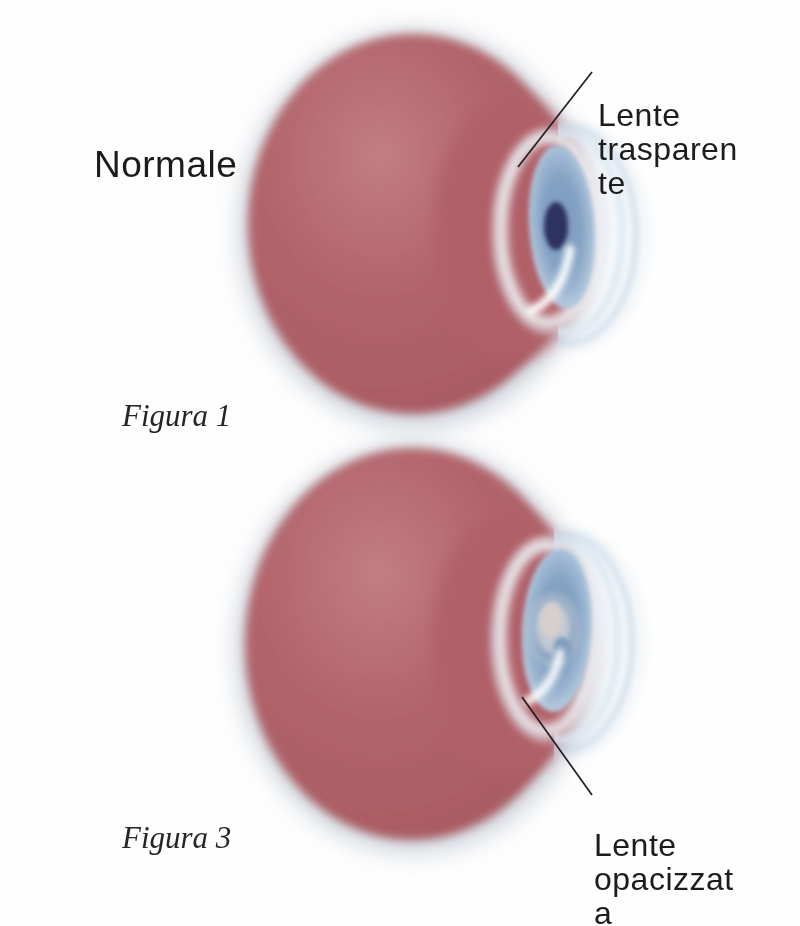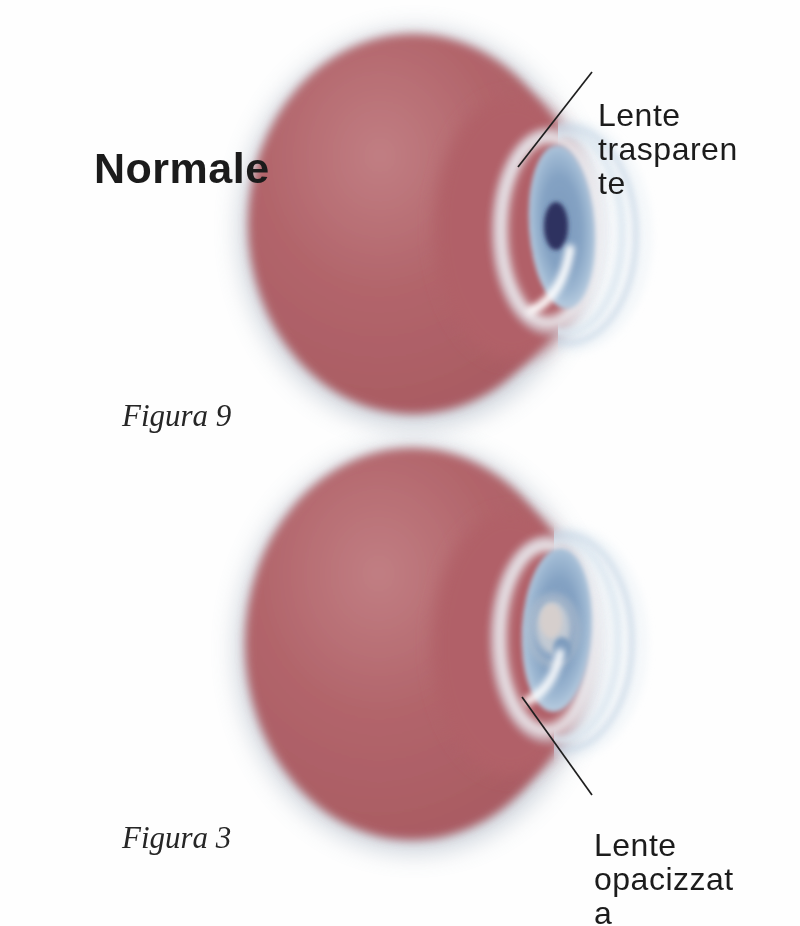--- a/index.html
+++ b/index.html
@@ -6,22 +6,22 @@
   .canvas{
     position:relative;
     width:800px;height:926px;
     overflow:hidden;
     background:#fefefe;
     font-family:"Liberation Sans", sans-serif;
   }
   .eye-layer{position:absolute;left:0;top:0;width:800px;height:926px;}
   .big-label{
     position:absolute;
-    font-size:43px;
-    font-weight:700;
+    font-size:37px;
+    font-weight:400;
     color:#1b1b1b;
     letter-spacing:0.5px;
     white-space:nowrap;
   }
   .annotation{
     position:absolute;
     font-size:32px;
     line-height:34px;
     color:#1c1c1c;
     letter-spacing:0.5px;
@@ -120,21 +120,21 @@
       <line x1="522" y1="697" x2="592" y2="795" stroke="#1f1f1f" stroke-width="1.7"></line>
     </g>
   </svg>
 
   <div class="big-label" style="left:94px;top:144px;">Normale</div>
 
   <div class="annotation" style="left:598px;top:98px;">Lente
 trasparen
 te</div>
 
-  <div class="caption" style="left:122px;top:398px;">Figura 9</div>
+  <div class="caption" style="left:122px;top:398px;">Figura 1</div>
 
 
   <div class="caption" style="left:122px;top:820px;">Figura 3</div>
 
   <div class="annotation" style="left:594px;top:828px;">Lente
 opacizzat
 a</div>
 
 </div>
 

